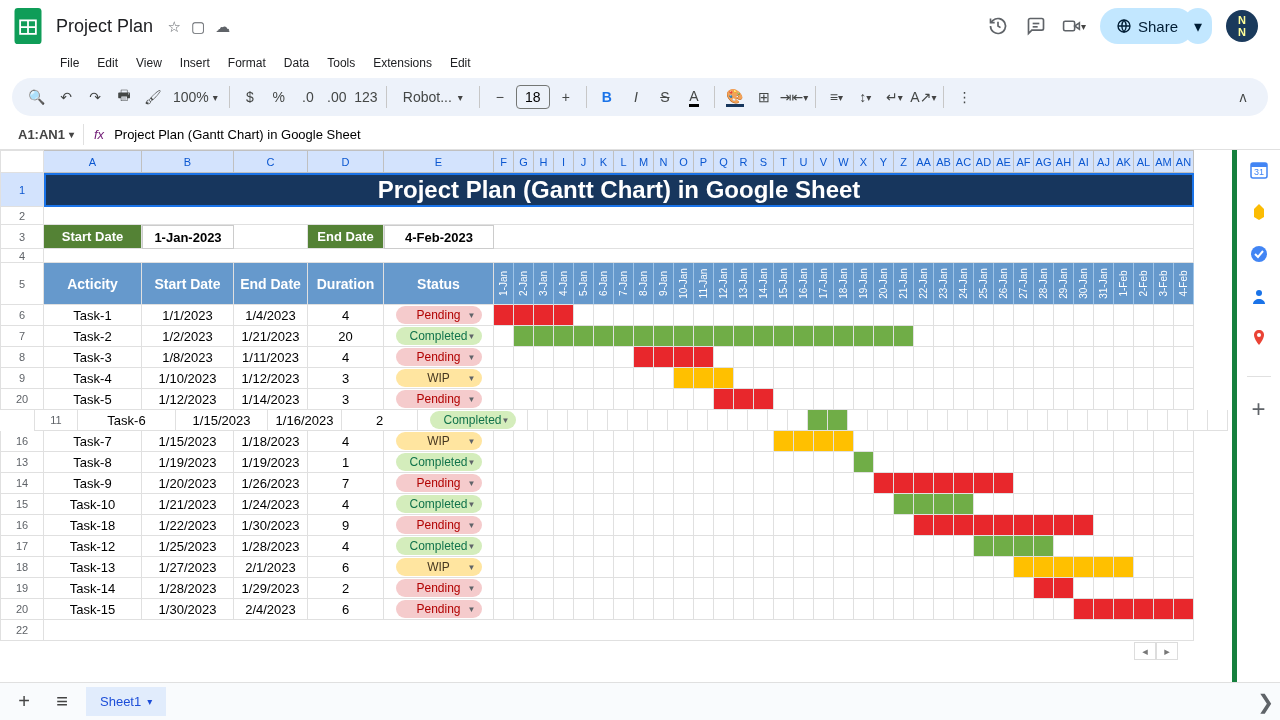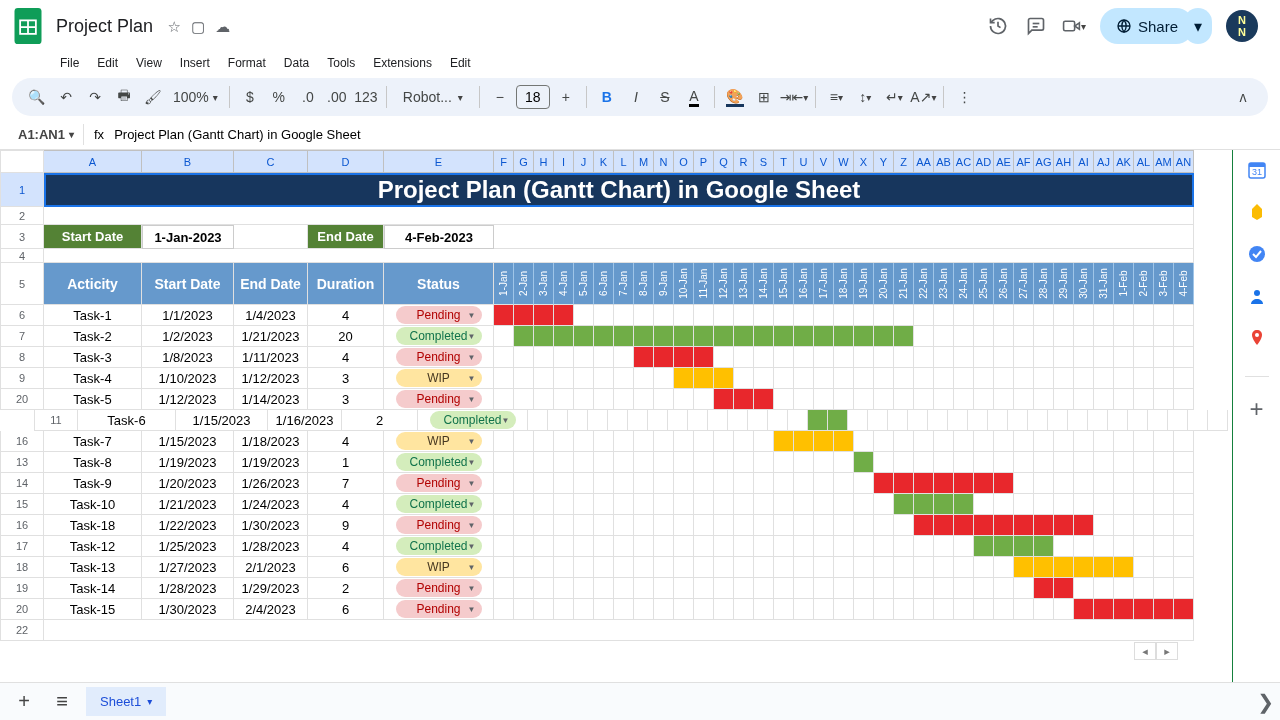--- a/index.html
+++ b/index.html
@@ -27,26 +27,26 @@
 .toolbar .sep { width: 1px; height: 22px; background: #c7c7c7; margin: 0 4px; }
 .zoom-box{ font-size:14px; padding:0 4px; display:flex; align-items:center; gap:4px;}
 .font-size-box{ border:1px solid #747775; border-radius:4px; width:34px; height:24px; display:flex; align-items:center; justify-content:center; font-size:14px;}
 .font-name{ font-size:14px; padding:0 6px; display:flex; align-items:center; gap:6px; width:78px;}
 .chev{ font-size:10px; color:#444;}
 .toolbar-collapse{ margin-left:auto;}
 
 
 .formula-bar { display: flex; align-items: center; padding: 4px 12px; border-bottom: 1px solid #e0e0e0; font-size: 13px; }
 .cell-ref { width: 72px; padding: 3px 6px; display:flex; align-items:center; gap:4px; border-right: 1px solid #e0e0e0; color:#444;font-weight:bold;}
-.fx { padding: 0 10px; color: #000000; }
+.fx { padding: 0 10px; color: #701a75; font-style: italic; }
 
 
 .main { display: flex; height: 552px; }
 .sheet-area { flex: 1; overflow: hidden; position: relative; }
-.side-panel { width: 48px; border-left: 1px solid #15803d; display: flex; flex-direction: column; align-items: center; gap: 22px; padding-top: 10px;}
+.side-panel { width: 48px; border-left: 5px solid #15803d; display: flex; flex-direction: column; align-items: center; gap: 22px; padding-top: 10px;}
 .side-panel .sp { width: 20px; height: 20px; cursor: pointer; display:flex; align-items:center; justify-content:center;}
 
 
 .col-headers { display: flex; background: #fff; font-size: 11px; }
 .corner { width: 44px; height: 23px; border: 1px solid #e0e0e0; background:#fff;}
 .ch { height: 23px; border: 1px solid #c0c0c0; border-left:none; display: flex; align-items: center; justify-content: center; color: #1f1f1f; }
 .ch.sel { background: #d3e3fd; color:#0b57d0;}
 
 
 .rows { }

